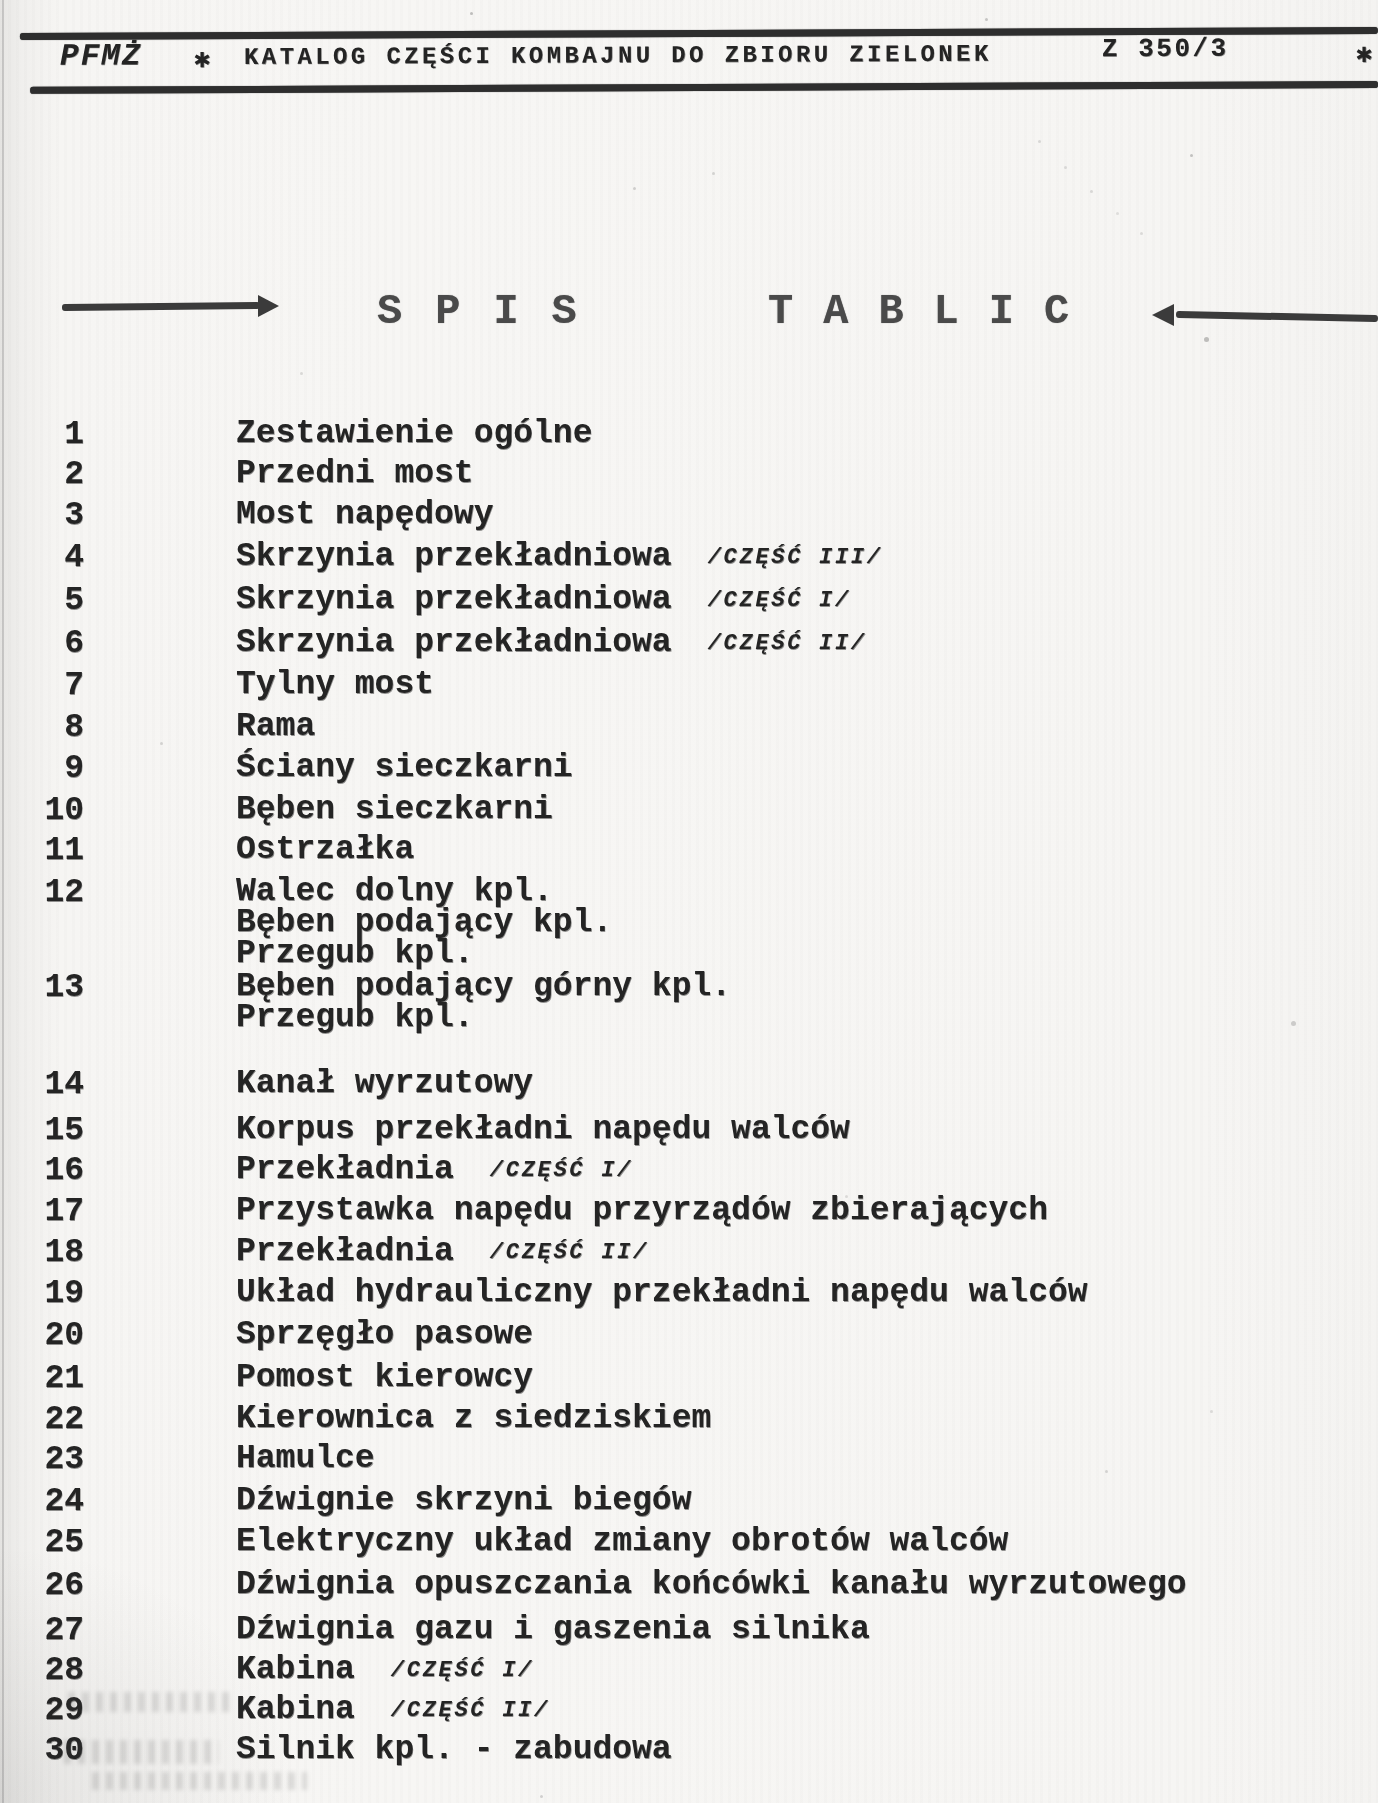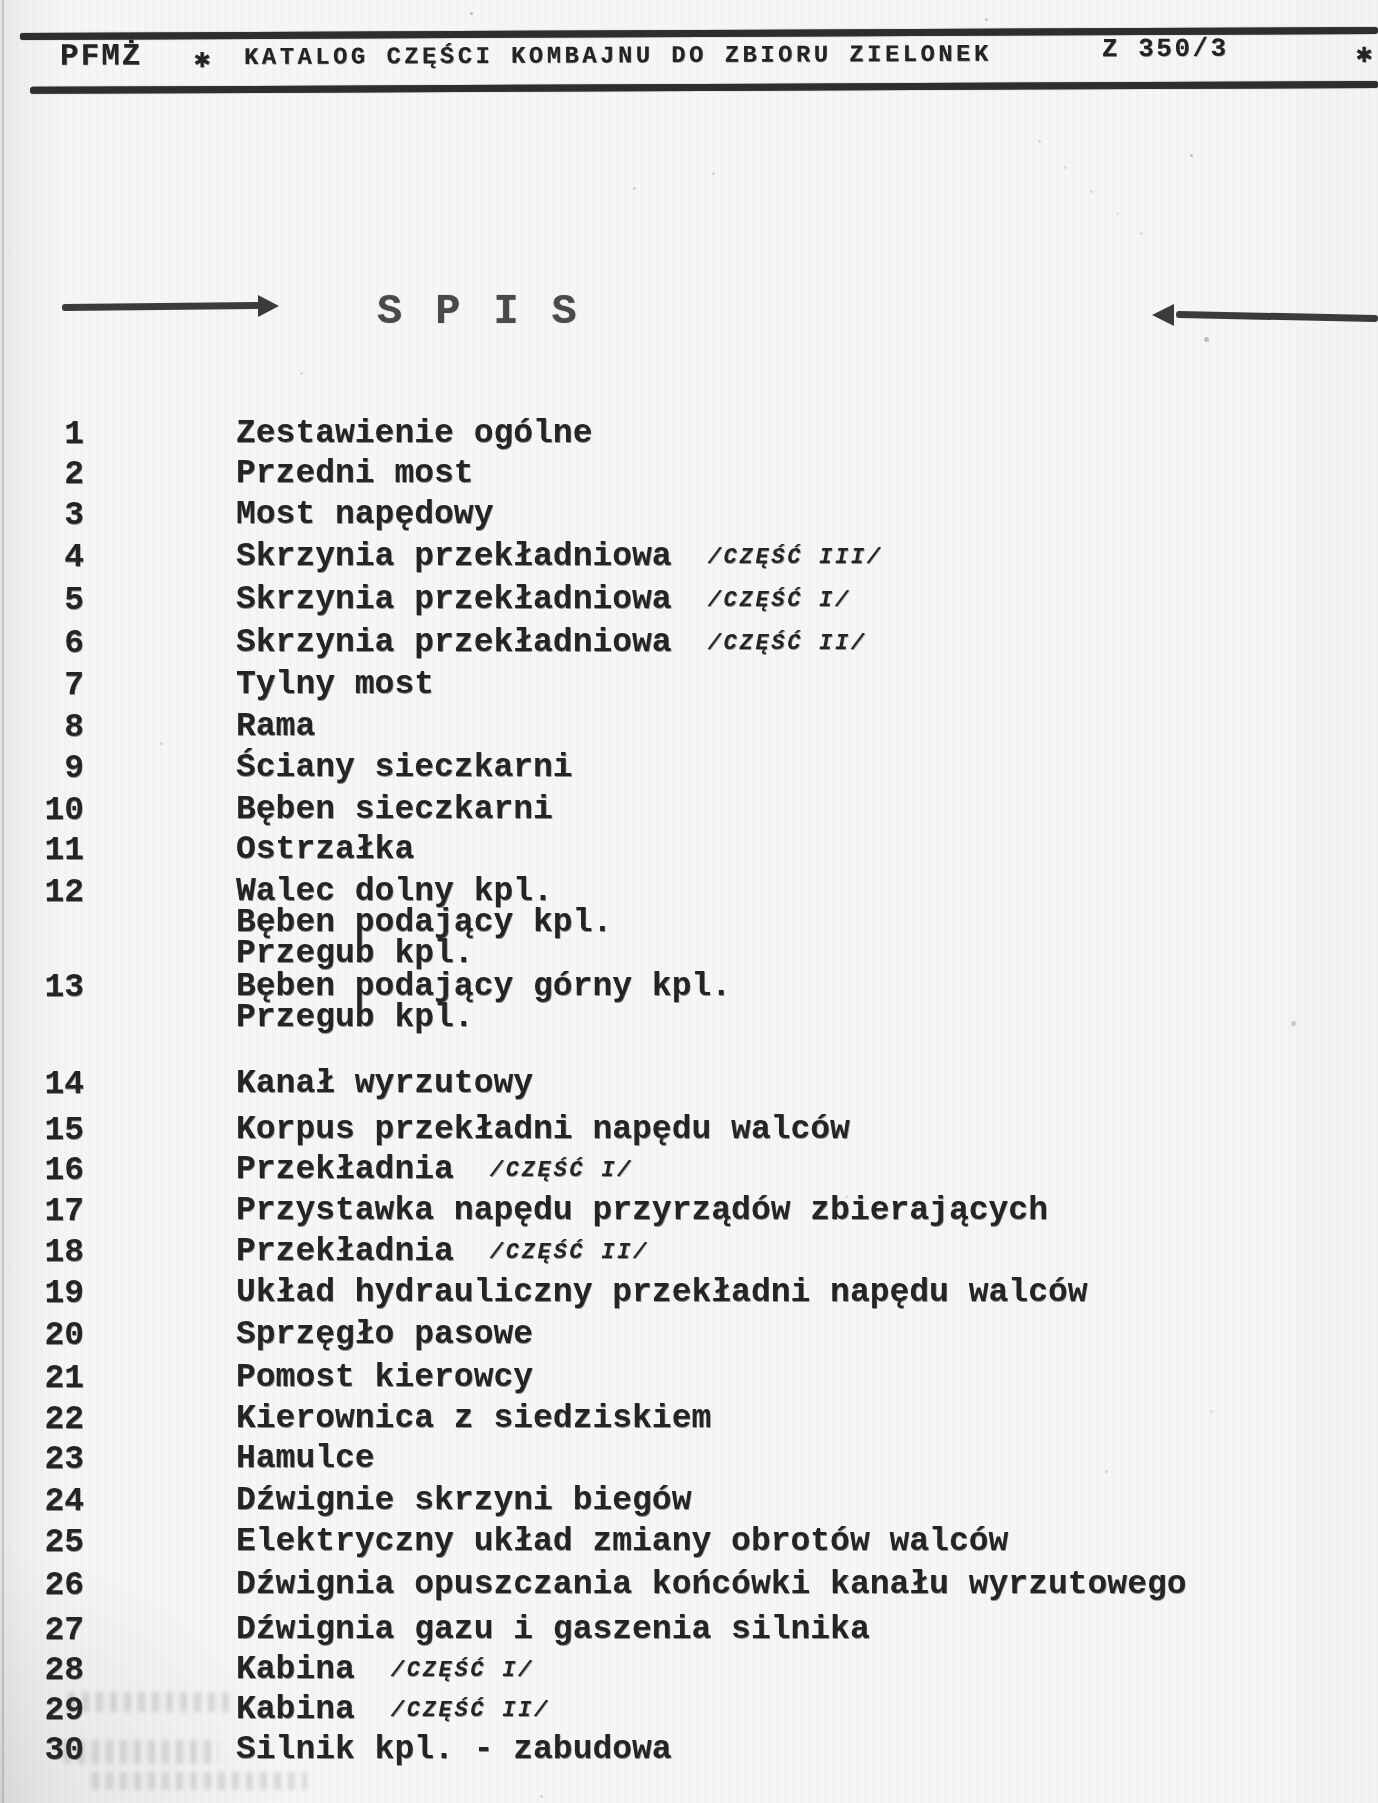--- a/index.html
+++ b/index.html
@@ -17,21 +17,21 @@
   .edge-line{position:absolute;left:2px;top:0;width:2px;height:100%;background:rgba(110,110,110,0.28);}
   .corner-shade{position:absolute;left:0;bottom:0;width:300px;height:260px;
     background:radial-gradient(ellipse at 0% 100%, rgba(70,70,70,0.10), rgba(70,70,70,0) 70%);}
   .ink{color:#242424;font-weight:700;text-shadow:0.6px 0.6px 0.6px rgba(20,20,20,0.45);}
 
   
   .header{position:absolute;left:0;top:0;width:1378px;height:110px;transform:rotate(-0.25deg);}
   .rule{position:absolute;height:7px;background:#2e2e2e;border-radius:3px;box-shadow:0 0 1px #444;}
   .rule.top{left:20px;top:30px;width:1358px;}
   .rule.bottom{left:30px;top:84px;width:1348px;}
-  .brand{position:absolute;left:60px;top:36px;font-size:31px;letter-spacing:2px;}
+  .brand{position:absolute;left:60px;top:36px;font-size:31px;letter-spacing:2px;font-style:italic;}
   .star1{position:absolute;left:194px;top:40px;font-size:27px;}
   .catalog-title{position:absolute;left:244px;top:42px;font-size:24px;letter-spacing:3.4px;white-space:nowrap;}
   .model{position:absolute;left:1102px;top:36px;font-size:26px;letter-spacing:2.5px;white-space:nowrap;}
   .star2{position:absolute;left:1356px;top:40px;font-size:27px;}
 
   
   .sect-title{position:absolute;top:288px;left:0;width:1378px;height:60px;padding-left:32px;}
   .word{position:absolute;font-size:42px;font-weight:700;color:#4a4a4a;
     text-shadow:0 0 1px rgba(40,40,40,0.5);white-space:nowrap;}
   .word.spis{left:377px;top:0;letter-spacing:33px;}
@@ -92,20 +92,21 @@
     <span class="star1 ink">✱</span>
     <span class="catalog-title ink">KATALOG CZĘŚCI KOMBAJNU DO ZBIORU ZIELONEK</span>
     <span class="model ink">Z 350/3</span>
     <span class="star2 ink">✱</span>
   </div>
 
   <div class="arrow-line left"></div>
   <div class="arrow-head right-point"></div>
   <div class="sect-title">
     <span class="word spis">SPIS</span>
+    <span class="word tablic">TABLIC</span>
   </div>
   <div class="arrow-line right"></div>
   <div class="arrow-head left-point"></div>
 
   <div id="toc">
       <div class="row" style="top: 418px;">
         <span class="num ink">1</span>
         <span class="label ink">
           <div class="tline"><span>Zestawienie ogólne</span></div>
         </span>

